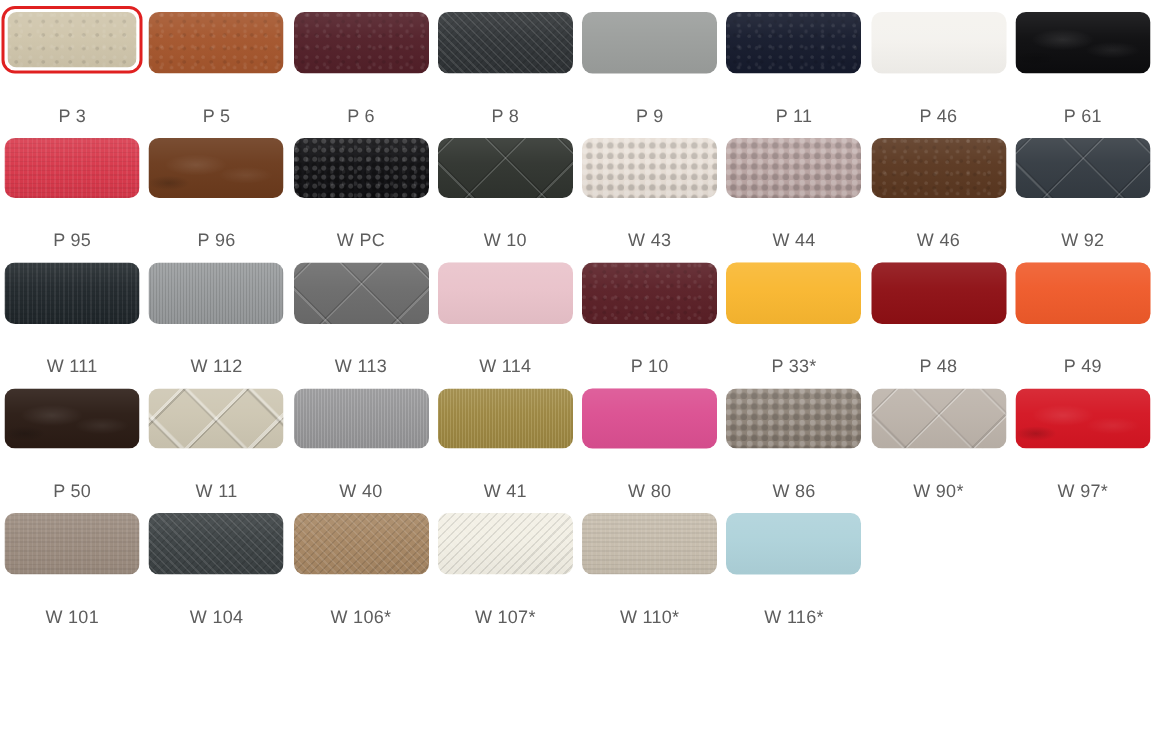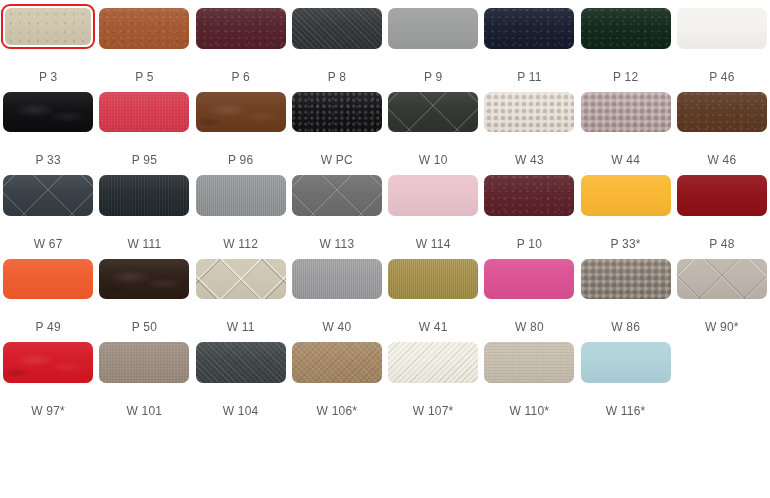--- a/index.html
+++ b/index.html
@@ -202,37 +202,31 @@
         <div class="swatch-chip" style="background-color: rgb(155, 158, 156);"></div>
       </div>
       <div class="swatch-label">P 9</div>
     </div>
     <div class="swatch-cell tex-grain">
       <div class="swatch-frame">
         <div class="swatch-chip" style="background-color: rgb(21, 26, 44);"></div>
       </div>
       <div class="swatch-label">P 11</div>
     </div>
-    <div class="swatch-cell tex-grain">
-      <div class="swatch-frame">
-        <div class="swatch-chip" style="background-color: rgb(13, 38, 23);"></div>
-      </div>
-      <div class="swatch-label">P 12</div>
-    </div>
     <div class="swatch-cell tex-smooth">
       <div class="swatch-frame">
         <div class="swatch-chip" style="background-color: rgb(244, 242, 238);"></div>
       </div>
       <div class="swatch-label">P 46</div>
     </div>
     <div class="swatch-cell tex-marble">
       <div class="swatch-frame">
         <div class="swatch-chip" style="background-color: rgb(12, 12, 14);"></div>
       </div>
-      <div class="swatch-label">P 33</div>
+      <div class="swatch-label">P 61</div>
     </div>
     <div class="swatch-cell tex-canvas">
       <div class="swatch-frame">
         <div class="swatch-chip" style="background-color: rgb(216, 55, 74);"></div>
       </div>
       <div class="swatch-label">P 95</div>
     </div>
     <div class="swatch-cell tex-marble">
       <div class="swatch-frame">
         <div class="swatch-chip" style="background-color: rgb(107, 58, 28);"></div>
@@ -266,21 +260,21 @@
     <div class="swatch-cell tex-grain">
       <div class="swatch-frame">
         <div class="swatch-chip" style="background-color: rgb(90, 55, 32);"></div>
       </div>
       <div class="swatch-label">W 46</div>
     </div>
     <div class="swatch-cell tex-quilt">
       <div class="swatch-frame">
         <div class="swatch-chip" style="background-color: rgb(52, 59, 66);"></div>
       </div>
-      <div class="swatch-label">W 67</div>
+      <div class="swatch-label">W 92</div>
     </div>
     <div class="swatch-cell tex-canvas">
       <div class="swatch-frame">
         <div class="swatch-chip" style="background-color: rgb(31, 38, 42);"></div>
       </div>
       <div class="swatch-label">W 111</div>
     </div>
     <div class="swatch-cell tex-brushed">
       <div class="swatch-frame">
         <div class="swatch-chip" style="background-color: rgb(143, 146, 148);"></div>

